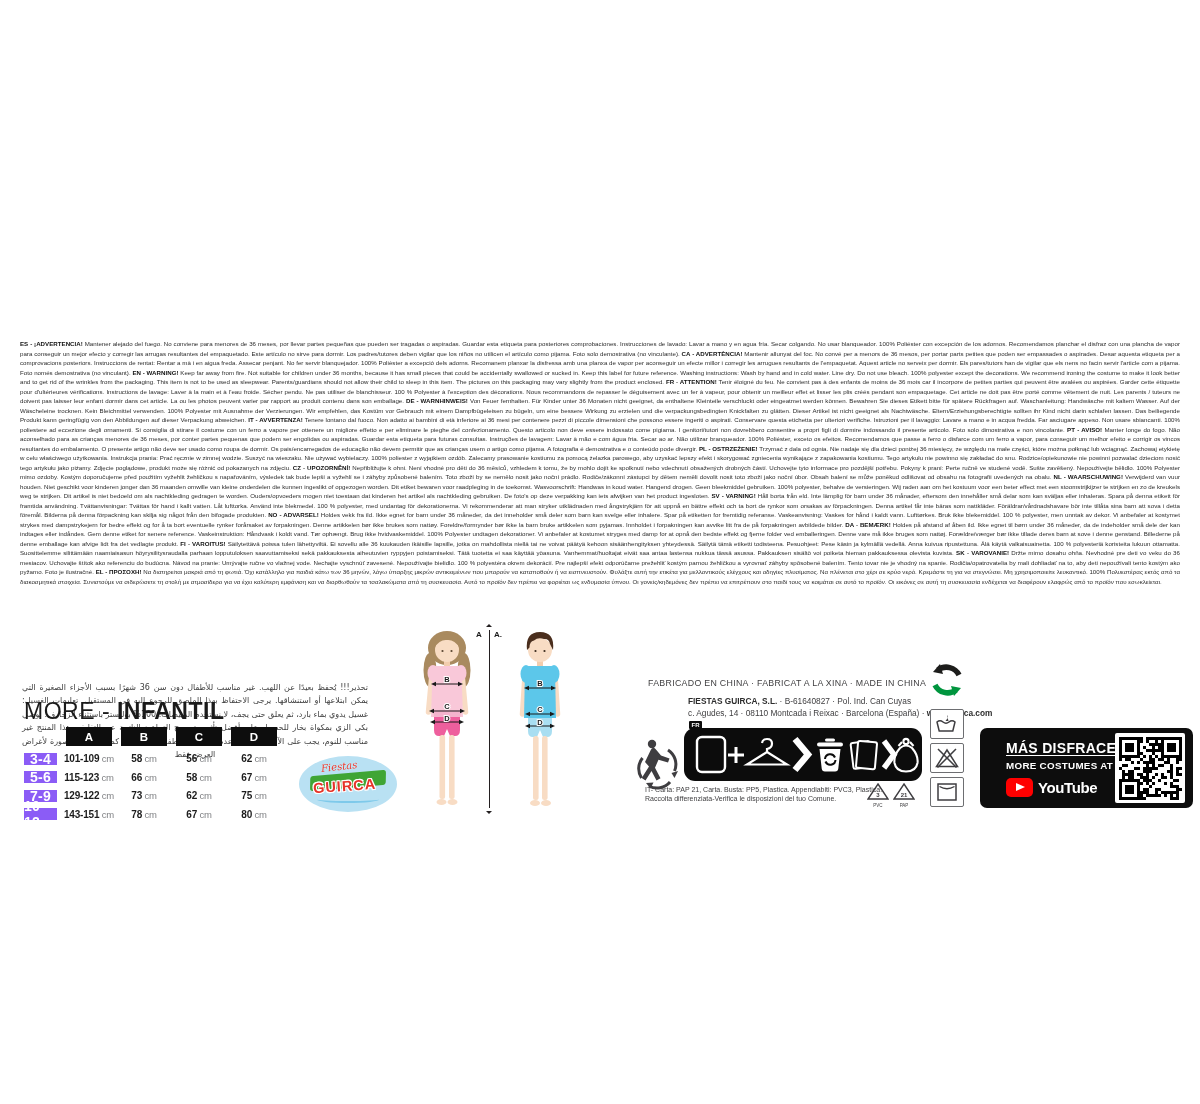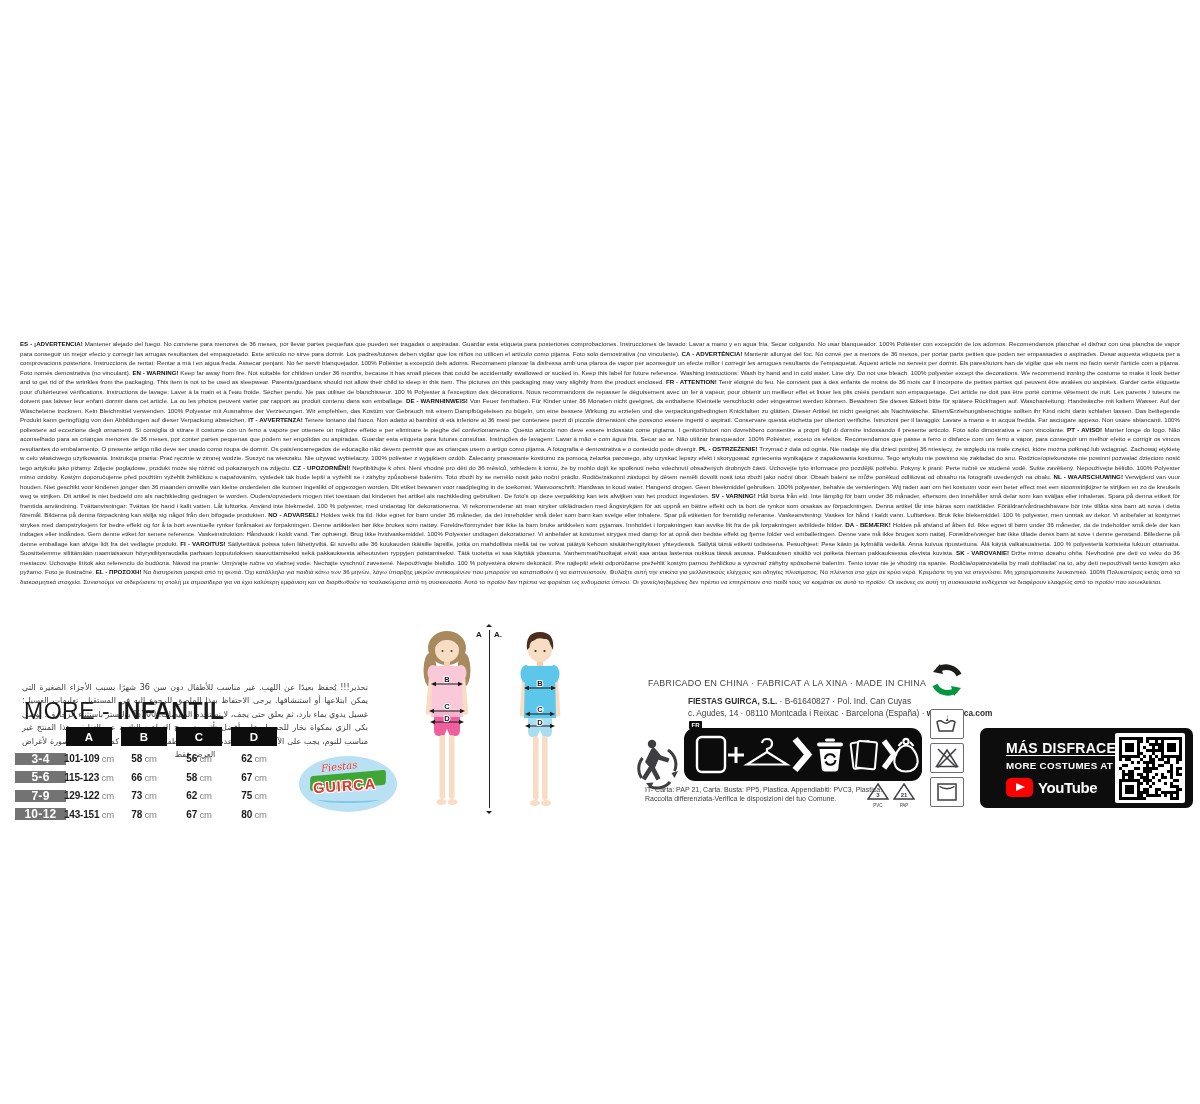--- a/index.html
+++ b/index.html
@@ -20,21 +20,21 @@
   .heading{position:absolute;left:24px;top:698px;font-size:23px;letter-spacing:.5px;color:#1a1a1a;white-space:nowrap;}
   .heading .light{font-weight:normal;}
   .heading .bold{font-weight:bold;}
 
   
   .size-table{position:absolute;left:24px;top:727px;display:grid;
     grid-template-columns:33px 46px 46px 46px 46px;column-gap:9px;row-gap:6.5px;align-items:center;justify-items:center;}
   .size-table .corner{width:33px;height:19px;}
   .h-box{width:46px;height:19px;background:#0d0d0d;color:#fff;font-weight:bold;font-size:11.5px;
     display:flex;align-items:center;justify-content:center;}
-  .r-box{width:51px;height:12px;background:#737373;color:#fff;font-weight:bold;font-size:12px;
+  .r-box{width:33px;height:12px;background:#8b5cf6;color:#fff;font-weight:bold;font-size:14px;
     display:flex;align-items:center;justify-content:center;letter-spacing:.3px;}
   .cell{white-space:nowrap;font-size:10px;letter-spacing:-.2px;}
   .cell .num{font-weight:bold;color:#1c1c1c;}
   .cell .unit{color:#808285;font-size:9.5px;}
 
   
   .figures{position:absolute;left:400px;top:622px;width:200px;height:196px;}
   .fig-svg{position:absolute;top:0;}
   .girl{left:3px;}
   .boy{left:100px;}

